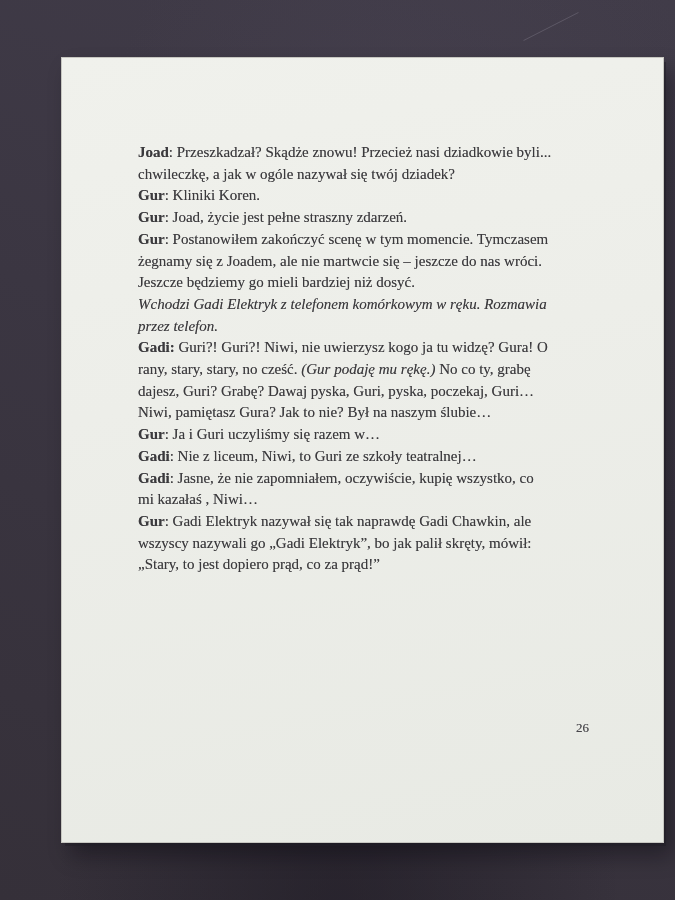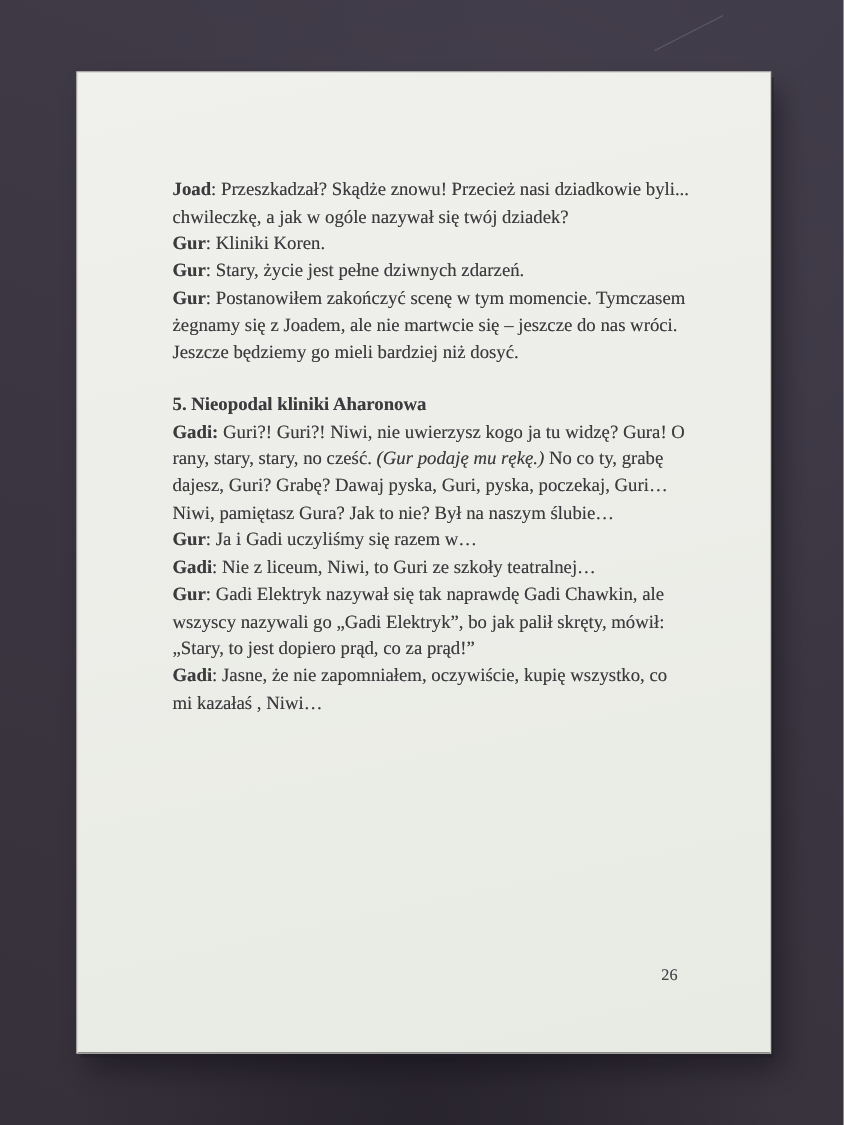--- a/index.html
+++ b/index.html
@@ -32,59 +32,60 @@
     position: absolute;
     left: 62px;
     top: 58px;
     width: 554px;
     height: 784px;
     background: linear-gradient(168deg, #f0f1ec 0%, #edeee9 40%, #e8eae4 100%);
     box-shadow:
       0 0 0 1px #c7c7c1,
       3px 4px 0 0 rgba(32,29,38,0.5),
       9px 13px 20px rgba(8,6,12,0.4);
+    padding-left: 47px;
   }
   .textblock {
     position: absolute;
     left: 76px;
     top: 84px;
     width: 414px;
     font-size: 15px;
     line-height: 21.7px;
     color: #3b3a3d;
     text-shadow: 0 0 0.5px rgba(70,68,72,0.55);
   }
   .textblock p { margin: 0; }
   .textblock p.heading { margin-top: 20px; }
   .textblock .bold { font-weight: bold; }
   .textblock .italic { font-style: italic; }
   .pagenum {
     position: absolute;
-    top: 714px;
+    top: 662px;
     right: 74px;
     font-size: 13px;
     color: #47464b;
     text-shadow: 0 0 0.5px rgba(70,68,72,0.5);
     text-align: center;
   }
 </style>
 </head>
 <body>
 
 <div class="scene">
   <div class="scratch s1"></div>
   <div class="scratch s2"></div>
   <div class="sheet">
     <div class="textblock">
         <p class="dialogue"><span class="bold">Joad</span><span class="normal">: Przeszkadzał? Skądże znowu! Przecież nasi dziadkowie byli... chwileczkę, a jak w ogóle nazywał się twój dziadek?</span></p>
         <p class="dialogue"><span class="bold">Gur</span><span class="normal">: Kliniki Koren.</span></p>
-        <p class="dialogue"><span class="bold">Gur</span><span class="normal">: Stary, życie jest pełne dziwnych zdarzeń.</span></p>
+        <p class="dialogue"><span class="bold">Gur</span><span class="normal">: Joad, życie jest pełne straszny zdarzeń.</span></p>
         <p class="dialogue"><span class="bold">Gur</span><span class="normal">: Postanowiłem  zakończyć scenę w tym momencie. Tymczasem żegnamy się z Joadem, ale nie martwcie się – jeszcze do nas wróci. Jeszcze będziemy go mieli bardziej niż dosyć.</span></p>
-        <p class="heading"><span class="bold">5. Nieopodal kliniki Aharonowa</span></p>
+        <p class="stage"><span class="italic">Wchodzi Gadi Elektryk z telefonem komórkowym w ręku. Rozmawia przez telefon.</span></p>
         <p class="dialogue"><span class="bold">Gadi:</span><span class="normal"> Guri?! Guri?! Niwi, nie uwierzysz kogo ja tu widzę? Gura! O rany, stary, stary, no cześć. </span><span class="italic">(Gur podaję mu rękę.)</span><span class="normal"> No co ty, grabę dajesz, Guri? Grabę? Dawaj pyska, Guri, pyska, poczekaj, Guri… Niwi, pamiętasz Gura? Jak to nie? Był na naszym ślubie…</span></p>
-        <p class="dialogue"><span class="bold">Gur</span><span class="normal">: Ja i Gadi uczyliśmy się razem w…</span></p>
+        <p class="dialogue"><span class="bold">Gur</span><span class="normal">: Ja i Guri uczyliśmy się razem w…</span></p>
         <p class="dialogue"><span class="bold">Gadi</span><span class="normal">: Nie z liceum, Niwi, to Guri ze szkoły teatralnej…</span></p>
+        <p class="dialogue"><span class="bold">Gadi</span><span class="normal">: Jasne, że nie zapomniałem, oczywiście, kupię wszystko, co mi kazałaś , Niwi…</span></p>
         <p class="dialogue"><span class="bold">Gur</span><span class="normal">: Gadi Elektryk nazywał się tak naprawdę Gadi Chawkin, ale wszyscy nazywali go „Gadi Elektryk”, bo jak palił skręty, mówił: „Stary, to jest dopiero prąd, co za prąd!”</span></p>
-        <p class="dialogue"><span class="bold">Gadi</span><span class="normal">: Jasne, że nie zapomniałem, oczywiście, kupię wszystko, co mi kazałaś , Niwi…</span></p>
       </div>
     <div class="pagenum">26</div>
   </div>
 </div>
 
 </body></html>

